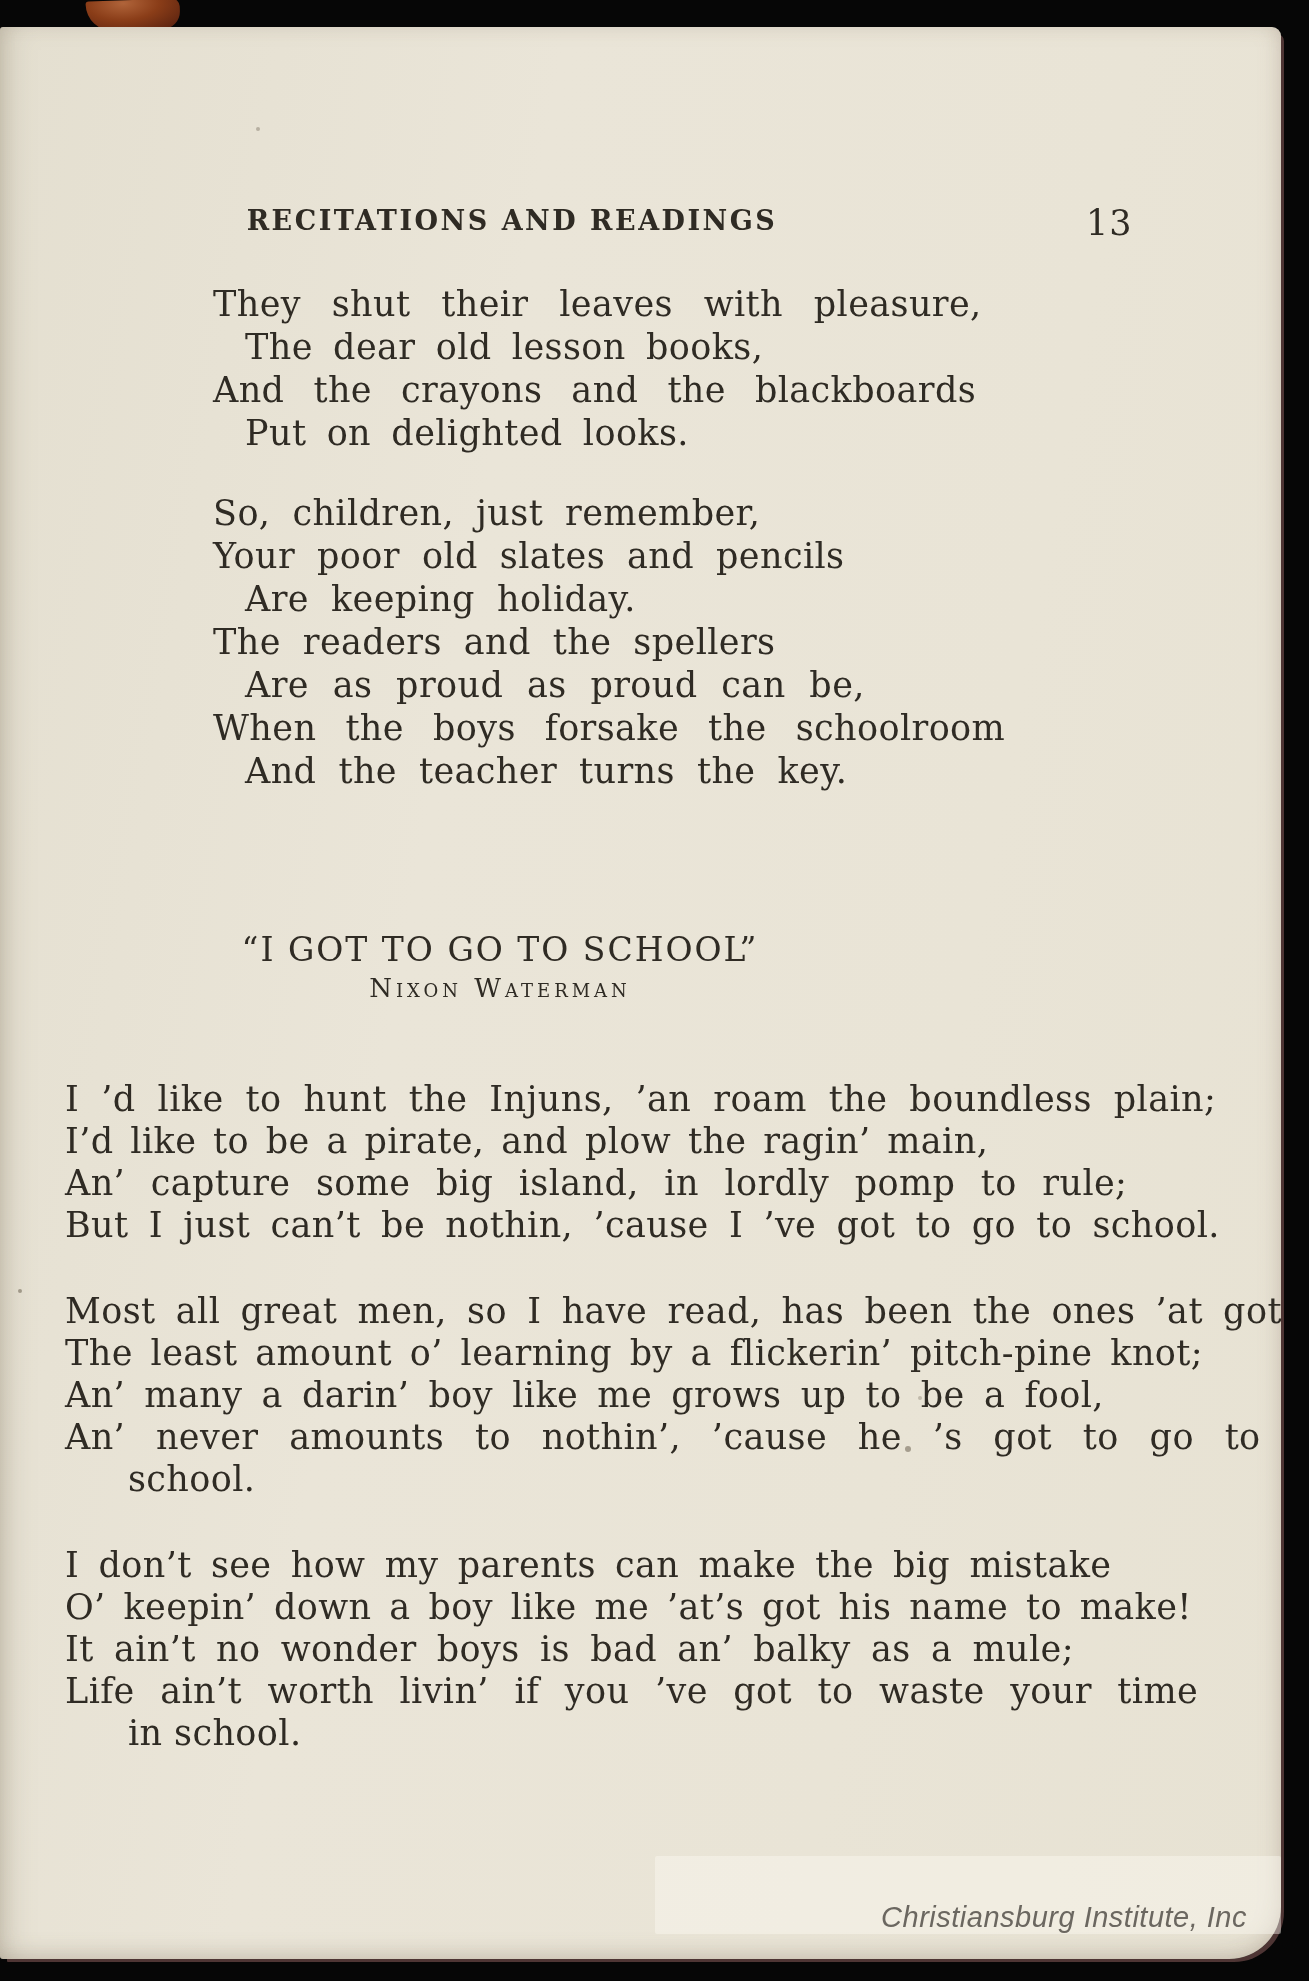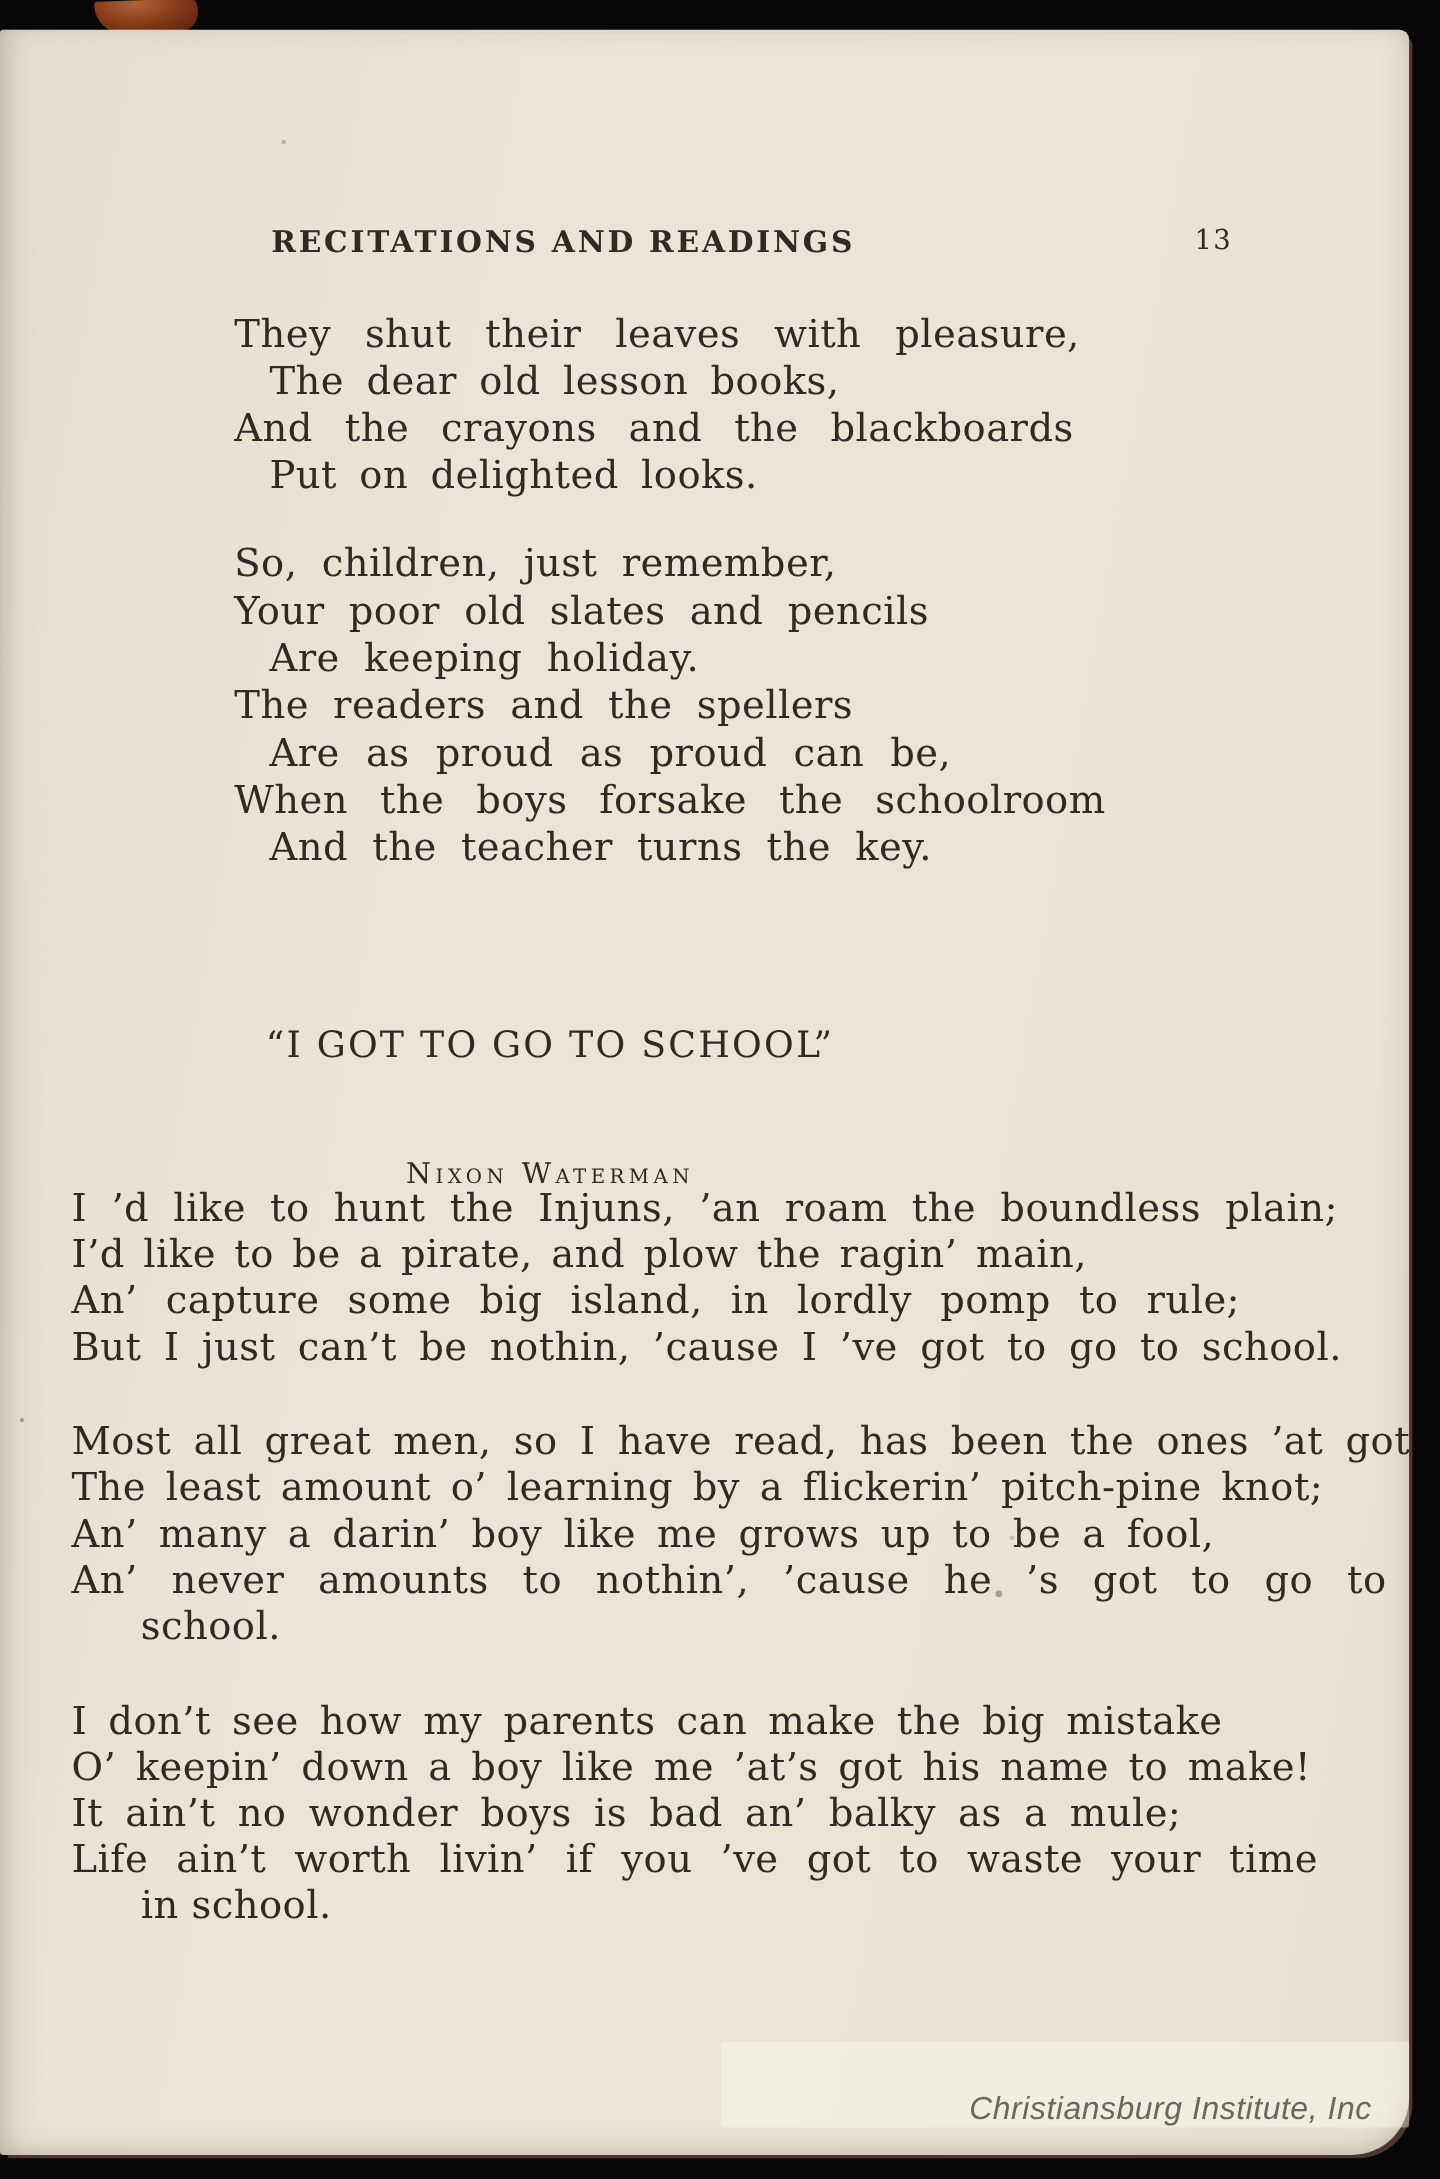--- a/index.html
+++ b/index.html
@@ -30,39 +30,39 @@
   .ink{color:#2f2b24;}
   
   .header-title{
     position:absolute;left:0;top:178px;width:1024px;
     text-align:center;font-size:27px;letter-spacing:2.5px;
     white-space:nowrap;
     font-weight:bold;
   }
   .page-number{
     position:absolute;left:1086px;top:176px;
-    font-size:25px;letter-spacing:1px;
+    font-size:35px;letter-spacing:1px;
   }
   
   .stanza-block{position:absolute;}
   .cont-block{left:213px;top:256px;width:770px;font-size:35px;}
   .cont-block .pline{line-height:43px;}
   .cont-block .stanza{margin-bottom:37px;}
   .main-block{left:65px;top:1051px;width:1185px;font-size:35px;}
   .main-block .pline{line-height:42px;}
   .main-block .stanza{margin-bottom:44px;}
   .pline{white-space:nowrap;letter-spacing:0.4px;}
   .indent-1{padding-left:32px;}
   .indent-2{padding-left:63px;}
   .poem-title{
     position:absolute;left:0;top:903px;width:1000px;
     text-align:center;font-size:33px;letter-spacing:2px;white-space:nowrap;
   }
   .poem-author{
-    position:absolute;left:0;top:1025px;width:1000px;
+    position:absolute;left:0;top:946px;width:1000px;
     text-align:center;font-size:26px;letter-spacing:4px;
     font-variant:small-caps;white-space:nowrap;
   }
   
   .wm-band{
     position:absolute;left:655px;top:1829px;width:626px;height:78px;
     background:rgba(252,250,244,0.42);
     display:flex;align-items:flex-end;justify-content:flex-end;
     border-radius:2px 2px 2px 2px;
     font-style:italic;

